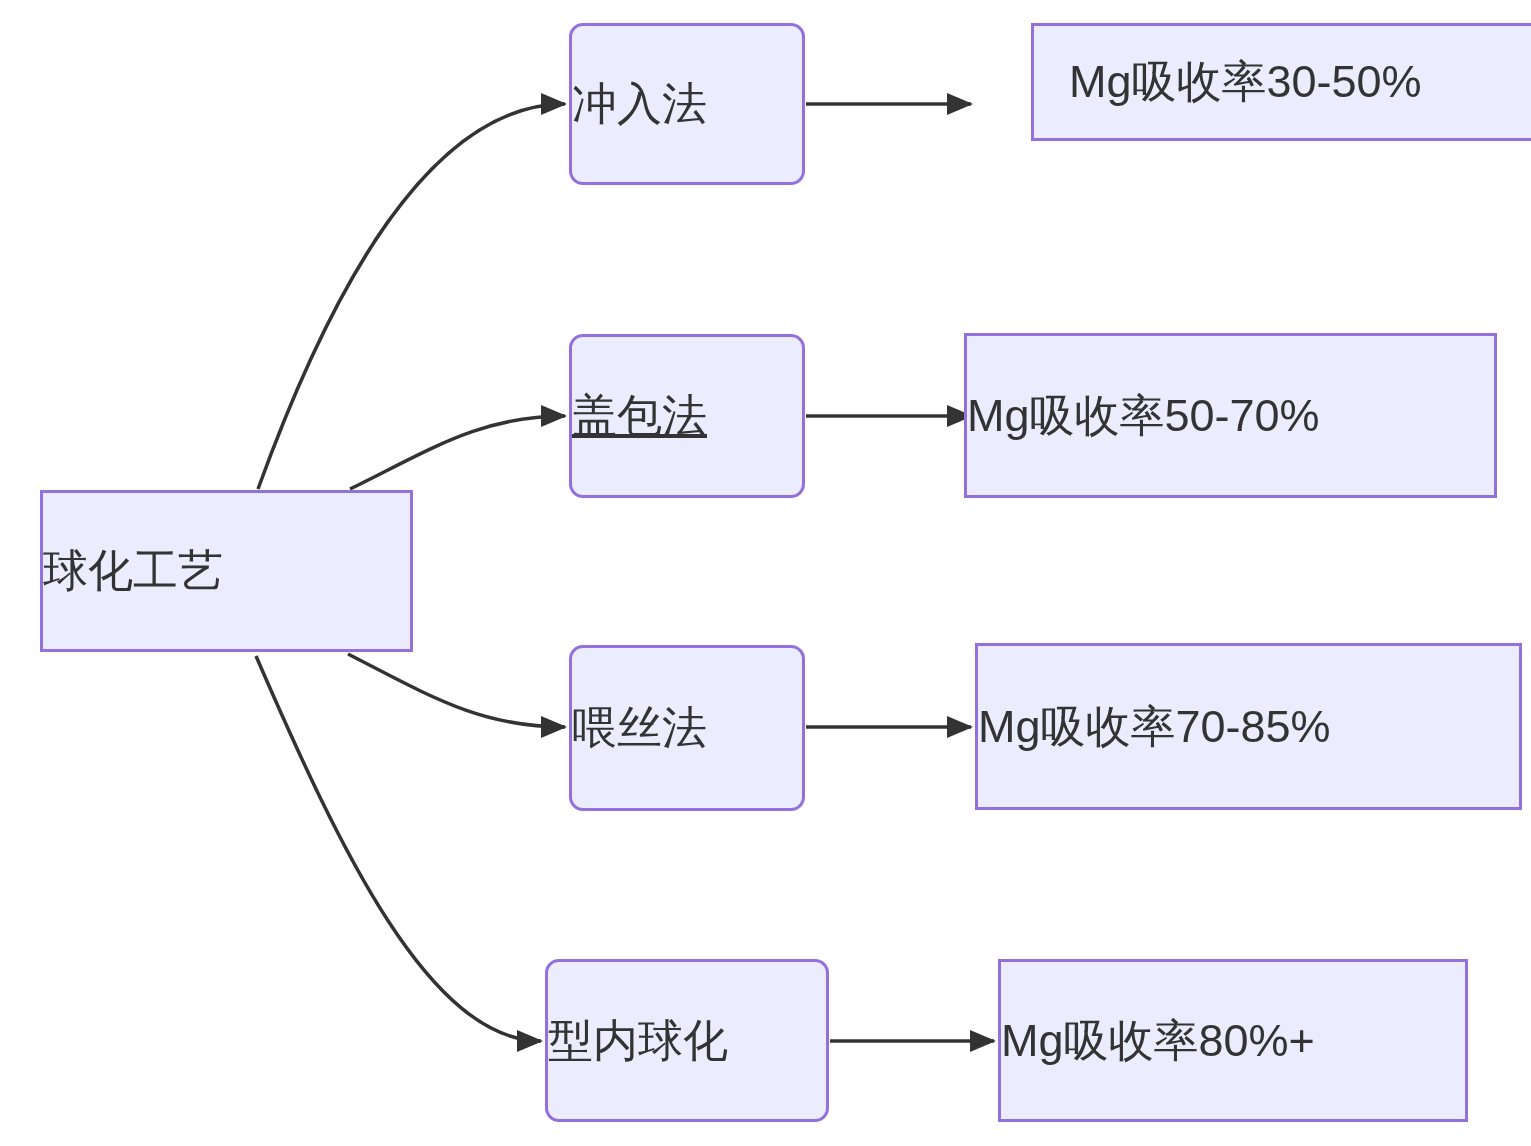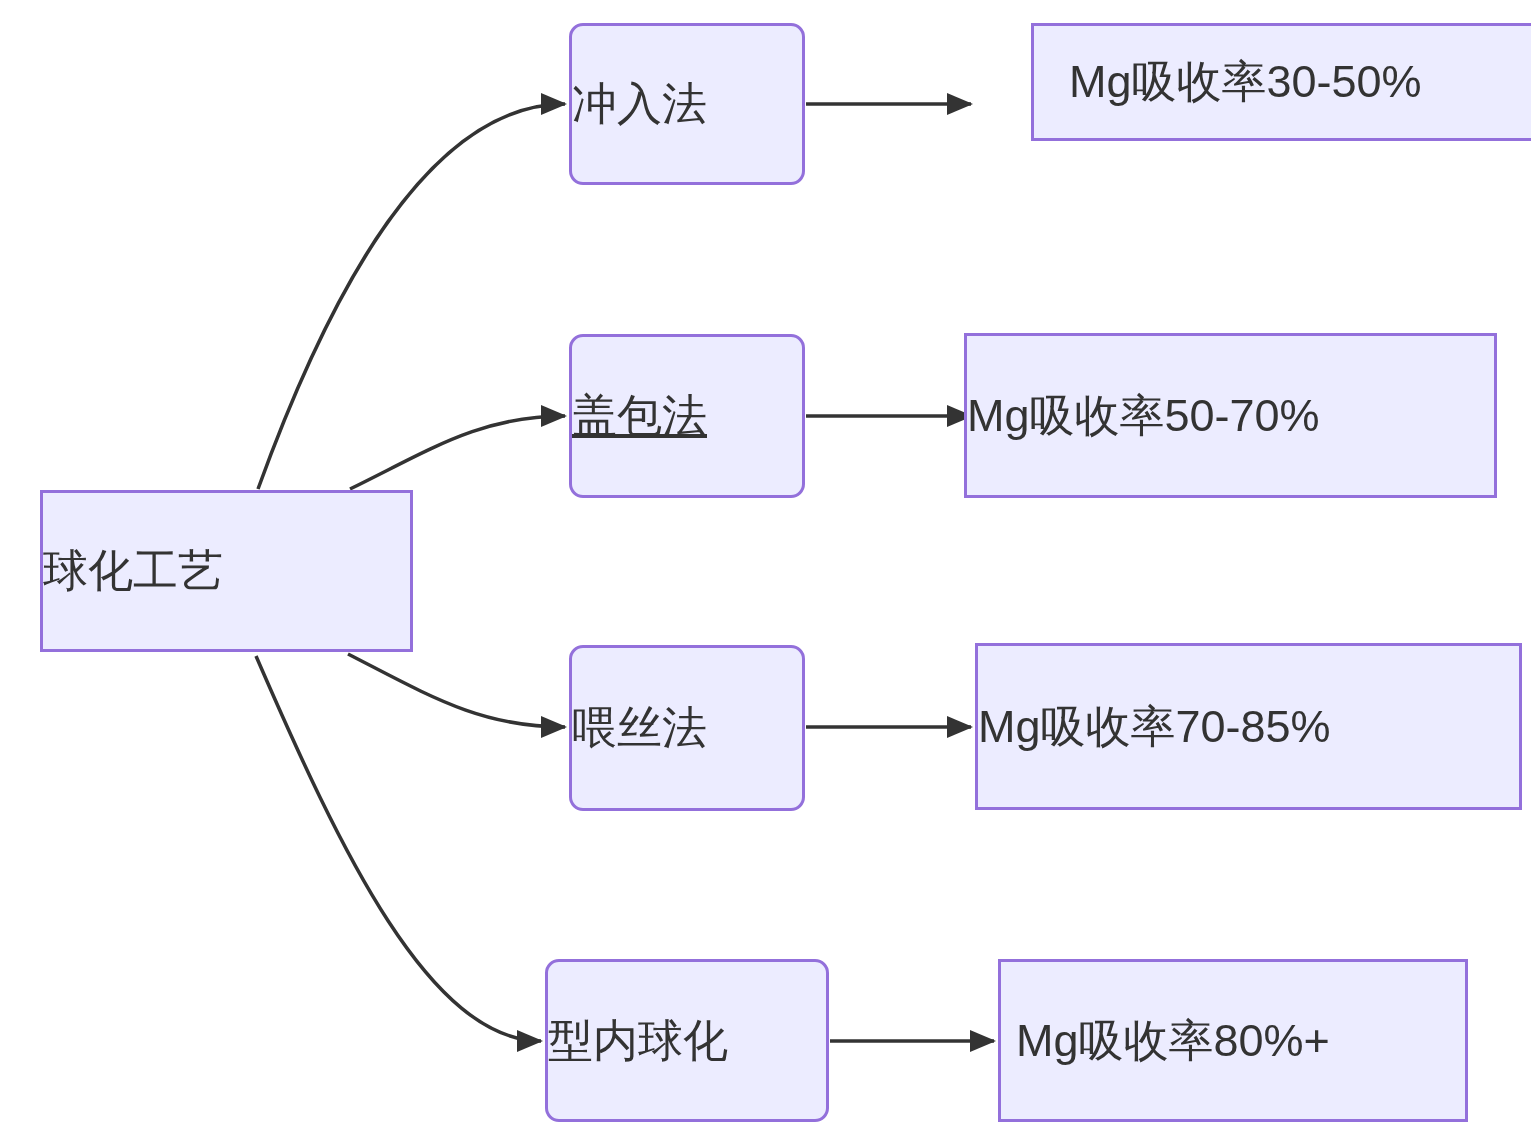--- a/index.html
+++ b/index.html
@@ -46,21 +46,21 @@
   #node-root    { left: 40px;  top: 490px; width: 373px; height: 162px; }
   
   #node-m1      { left: 569px; top: 23px;  width: 236px; height: 162px; }
   #node-m2      { left: 569px; top: 334px; width: 236px; height: 164px; text-decoration: underline; }
   #node-m3      { left: 569px; top: 645px; width: 236px; height: 166px; }
   #node-m4      { left: 545px; top: 959px; width: 284px; height: 163px; }
   
   #node-r1      { left: 1031px; top: 23px;  width: 533px; height: 118px; padding-left: 35px; }
   #node-r2      { left: 964px; top: 333px; width: 533px; height: 165px; }
   #node-r3      { left: 975px; top: 643px; width: 547px; height: 167px; }
-  #node-r4      { left: 998px; top: 959px; width: 470px; height: 163px; padding-left: 15px; }
+  #node-r4      { left: 998px; top: 959px; width: 470px; height: 163px; }
 </style>
 </head>
 <body>
 
 <div id="canvas">
 
   <svg id="edge-layer" viewBox="0 0 1531 1146" xmlns="http://www.w3.org/2000/svg" aria-hidden="true">
     <defs>
       <marker id="arrowhead" markerUnits="userSpaceOnUse" markerWidth="26" markerHeight="22" refX="24" refY="11" orient="auto">
         <path d="M0,0 L26,11 L0,22 Z" fill="#333333"></path>

